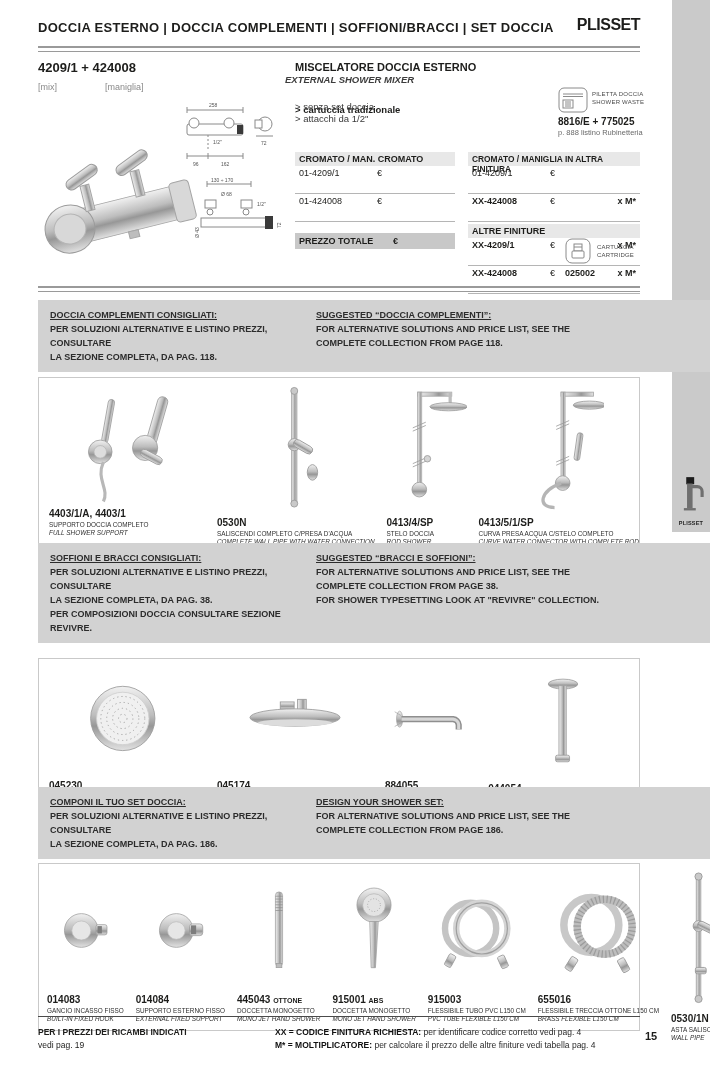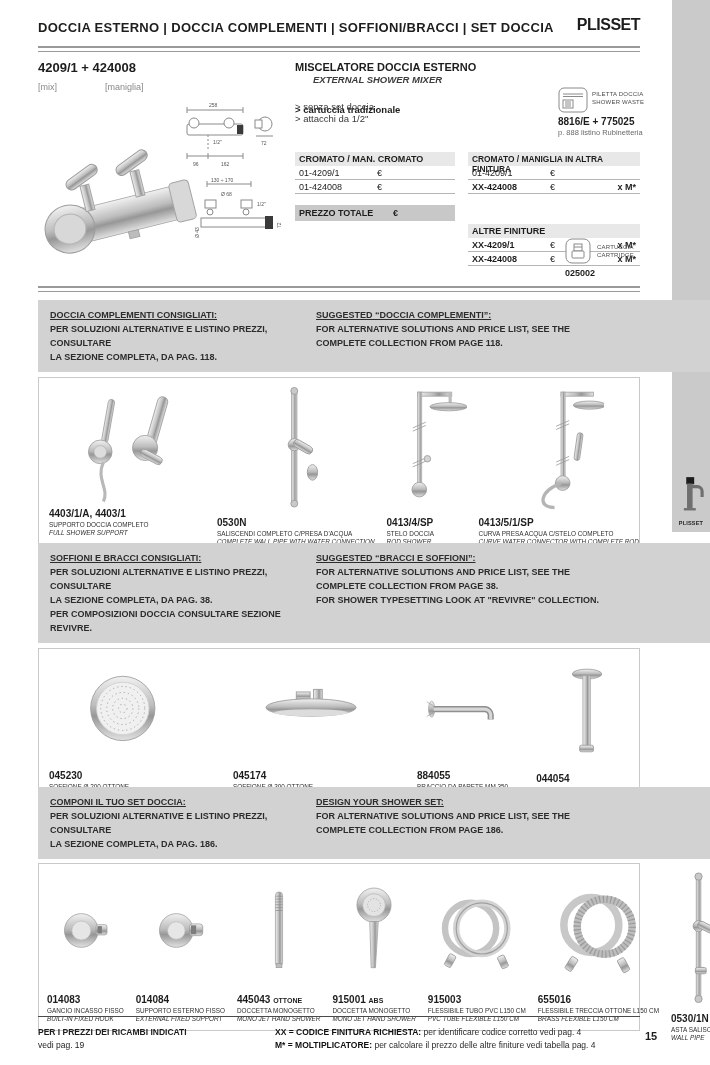--- a/index.html
+++ b/index.html
@@ -8,32 +8,32 @@
   
   .hdr-title{left:38px;top:20px;font-size:13px;font-weight:bold;letter-spacing:.3px;}
   .hdr-brand{left:520px;top:16px;width:120px;text-align:right;font-size:16px;font-weight:bold;letter-spacing:-.5px;}
   .drule{height:3px;border-top:2px solid #9a9a9a;border-bottom:1px solid #9a9a9a;}
   .rule1{left:38px;top:46px;width:602px;}
   .rule2{left:38px;top:286px;width:602px;}
   
   .pcode-main{left:38px;top:60px;font-size:13px;font-weight:bold;}
   .ptag{top:82px;font-size:9px;color:#8a8a8a;}
   .pname-it{left:295px;top:61px;font-size:11px;font-weight:bold;}
-  .pname-en{left:313px;top:74px;font-size:9.5px;font-style:italic;font-weight:bold;color:#3c3c3c;}
+  .pname-en{left:285px;top:74px;font-size:9.5px;font-style:italic;font-weight:bold;color:#3c3c3c;}
   .feat{left:295px;font-size:9.5px;color:#3a3a3a;}
   .feat.b{font-weight:bold;color:#1d1d1b;}
   .waste-icon{left:558px;top:87px;}
   .ic-lbl{font-size:6px;line-height:1.25;color:#4a4a4a;letter-spacing:.2px;}
   .waste-lbl{left:592px;top:91px;}
   .waste-code{left:558px;top:116px;font-size:10px;font-weight:bold;}
   .waste-ref{left:558px;top:128px;font-size:7.5px;color:#6a6a6a;}
   
   .ptable{font-size:9px;}
   .pt-hdr{background:#e8e8e8;font-weight:bold;padding:2px 4px;height:10px;}
-  .pt-row{display:flex;border-bottom:1px solid #b5b5b5;padding:2px 4px 1px 4px;align-items:flex-end;}
+  .pt-row{display:flex;border-bottom:1px solid #b5b5b5;padding:2px 4px 15px 4px;align-items:flex-end;}
   .pt-row .c{flex:0 0 78px;}
   .pt-row .e{flex:0 0 34px;}
   .pt-row .m{flex:1;text-align:right;font-weight:bold;}
   .pt-total{display:flex;background:#c8c8c8;font-weight:bold;padding:3px 4px;margin-top:11px;}
   .pt-total .c{flex:0 0 94px;}
   .tbl-left{left:295px;top:152px;width:160px;}
   .tbl-right{left:468px;top:152px;width:172px;}
   .tbl-other{left:468px;top:200px;width:172px;}
   .tbl-other .pt-hdr{background:#e8e8e8;margin-top:24px;}
   .cart-icon{left:565px;top:238px;}
@@ -50,21 +50,21 @@
   .pcell{display:flex;flex-direction:column;box-sizing:border-box;padding:6px 2px 8px 10px;}
   .pimg{flex:1;display:flex;align-items:center;justify-content:center;}
   .pcap{margin-top:3px;}
   .pcap .code{font-size:10px;font-weight:bold;white-space:nowrap;}
   .pcap .code .sfx{font-size:7px;font-weight:bold;}
   .pcap .dit{font-size:6.4px;color:#2e2e2e;white-space:nowrap;margin-top:2px;}
   .pcap .den{font-size:6.4px;color:#2e2e2e;font-style:italic;white-space:nowrap;margin-top:1px;}
   .s1{top:300px;}
   .s1 .prod-box{margin-top:5px;height:168px;}
   .s2{top:543px;}
-  .s2 .prod-box{margin-top:5px;height:159px;gap:16px;}
+  .s2 .prod-box{margin-top:15px;height:159px;}
   .s3{top:787px;}
   .s3 .prod-box{margin-top:4px;height:168px;}
   
   .f-rule{left:38px;top:1016px;width:602px;border-top:1px solid #4a4a4a;}
   .f-left{left:38px;top:1026px;font-size:8.5px;line-height:1.5;}
   .f-left .b{font-weight:bold;}
   .f-notes{left:275px;top:1026px;font-size:8.5px;line-height:1.5;color:#2a2a2a;}
   .f-notes .k{font-weight:bold;color:#111;}
   .f-page{left:634px;top:1030px;width:34px;text-align:center;font-size:11px;font-weight:bold;}
   

